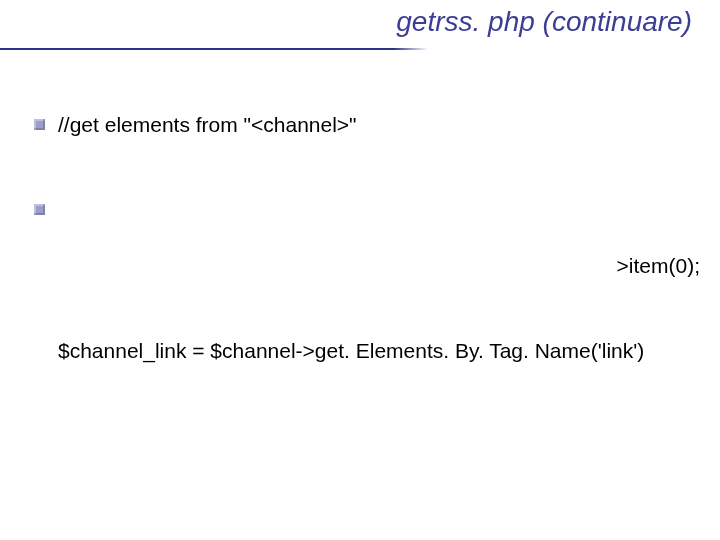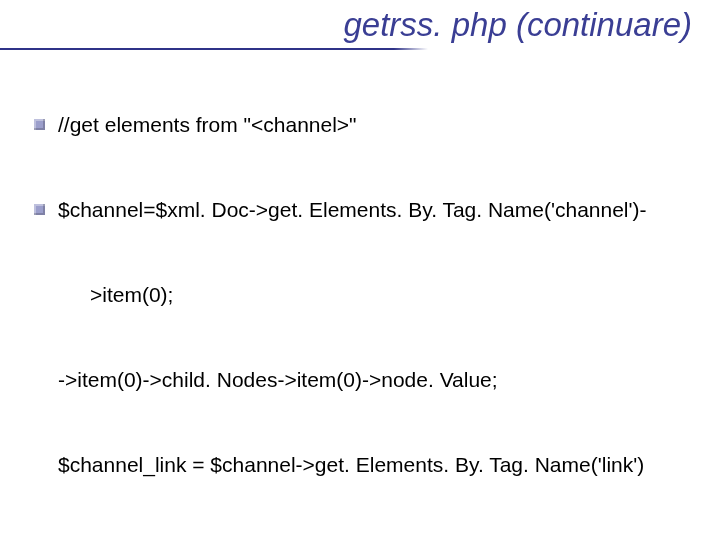--- a/index.html
+++ b/index.html
@@ -14,21 +14,21 @@
   .slide {
     position: relative;
     width: 720px;
     height: 540px;
     box-sizing: border-box;
   }
   .title {
     position: absolute;
     top: 6px;
     right: 28px;
-    font-size: 33px;
+    font-size: 28px;
     color: #3a3e94;
     font-style: italic;
     text-align: right;
     font-family: Verdana, Geneva, sans-serif;
   }
   .rule {
     position: absolute;
     top: 48px;
     left: 0;
     height: 2px;
@@ -53,35 +53,34 @@
   }
   .bullet {
     position: absolute;
     left: -24px;
     top: 8px;
     width: 11px;
     height: 11px;
     background: #9b9ecb;
     box-shadow: inset -2px -2px 0 rgba(0,0,0,0.18), inset 2px 2px 0 rgba(255,255,255,0.35);
   }
-  .indent1 { padding-left: 32px; }
+  .indent1 { padding-left: 32px; text-align: right; }
 </style>
 </head>
 <body>
 
 <div class="slide">
 
   <div class="title">getrss. php (continuare)</div>
   <div class="rule"></div>
 
   <div class="code-block">
     <span class="code-line"><span class="bullet"></span><span>//get elements from "&lt;channel&gt;"</span></span>
-    <span class="code-line"><span class="bullet"></span><span>$channel=$xml. Doc-&gt;get. Elements. By. Tag. Name('channel')-</span></span>
+    <span class="code-line"><span class="bullet"></span></span>
     <span class="code-line indent1"><span>&gt;item(0);</span></span>
-    <span class="code-line"><span>-&gt;item(0)-&gt;child. Nodes-&gt;item(0)-&gt;node. Value;</span></span>
     <span class="code-line"><span>$channel_link = $channel-&gt;get. Elements. By. Tag. Name('link')</span></span>
     
     
     
     
     
     
     
     
     

